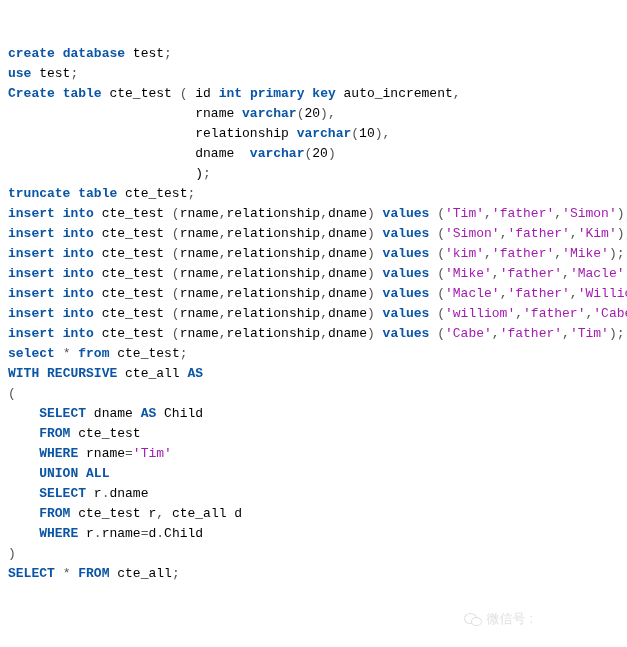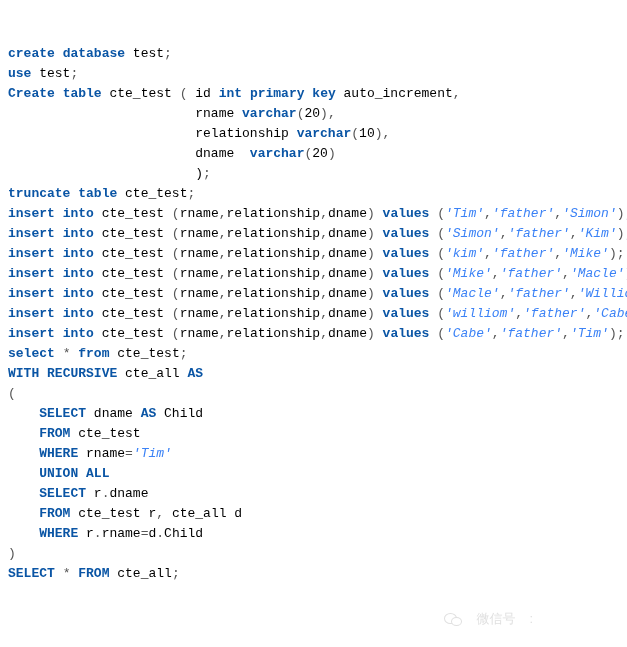--- a/index.html
+++ b/index.html
@@ -14,32 +14,32 @@
   .editor {
     padding: 4px 4px 4px 8px;
     white-space: pre;
     width: 551px;
     height: 647px;
     box-sizing: border-box;
     position: relative;
   }
   .line { display: block; }
   .kw  { color: #0a55a5; font-weight: bold; }
-  .str { color: #3b82f6; font-style: italic; }
+  .str { color: #a21caf; }
   .punc{ color: #555; }
   .watermark {
     position: absolute;
     right: 18px;
     bottom: 18px;
     font-family: Arial, sans-serif;
     font-size: 13px;
     color: #e0e0e0;
     display: flex;
     align-items: center;
-    gap: 14px;
+    gap: 4px;
     pointer-events: none;
   }
   .wm-icon {
     width: 18px;
     height: 15px;
     position: relative;
   }
   .wm-icon .bubble {
     position: absolute;
     border-radius: 50%;

